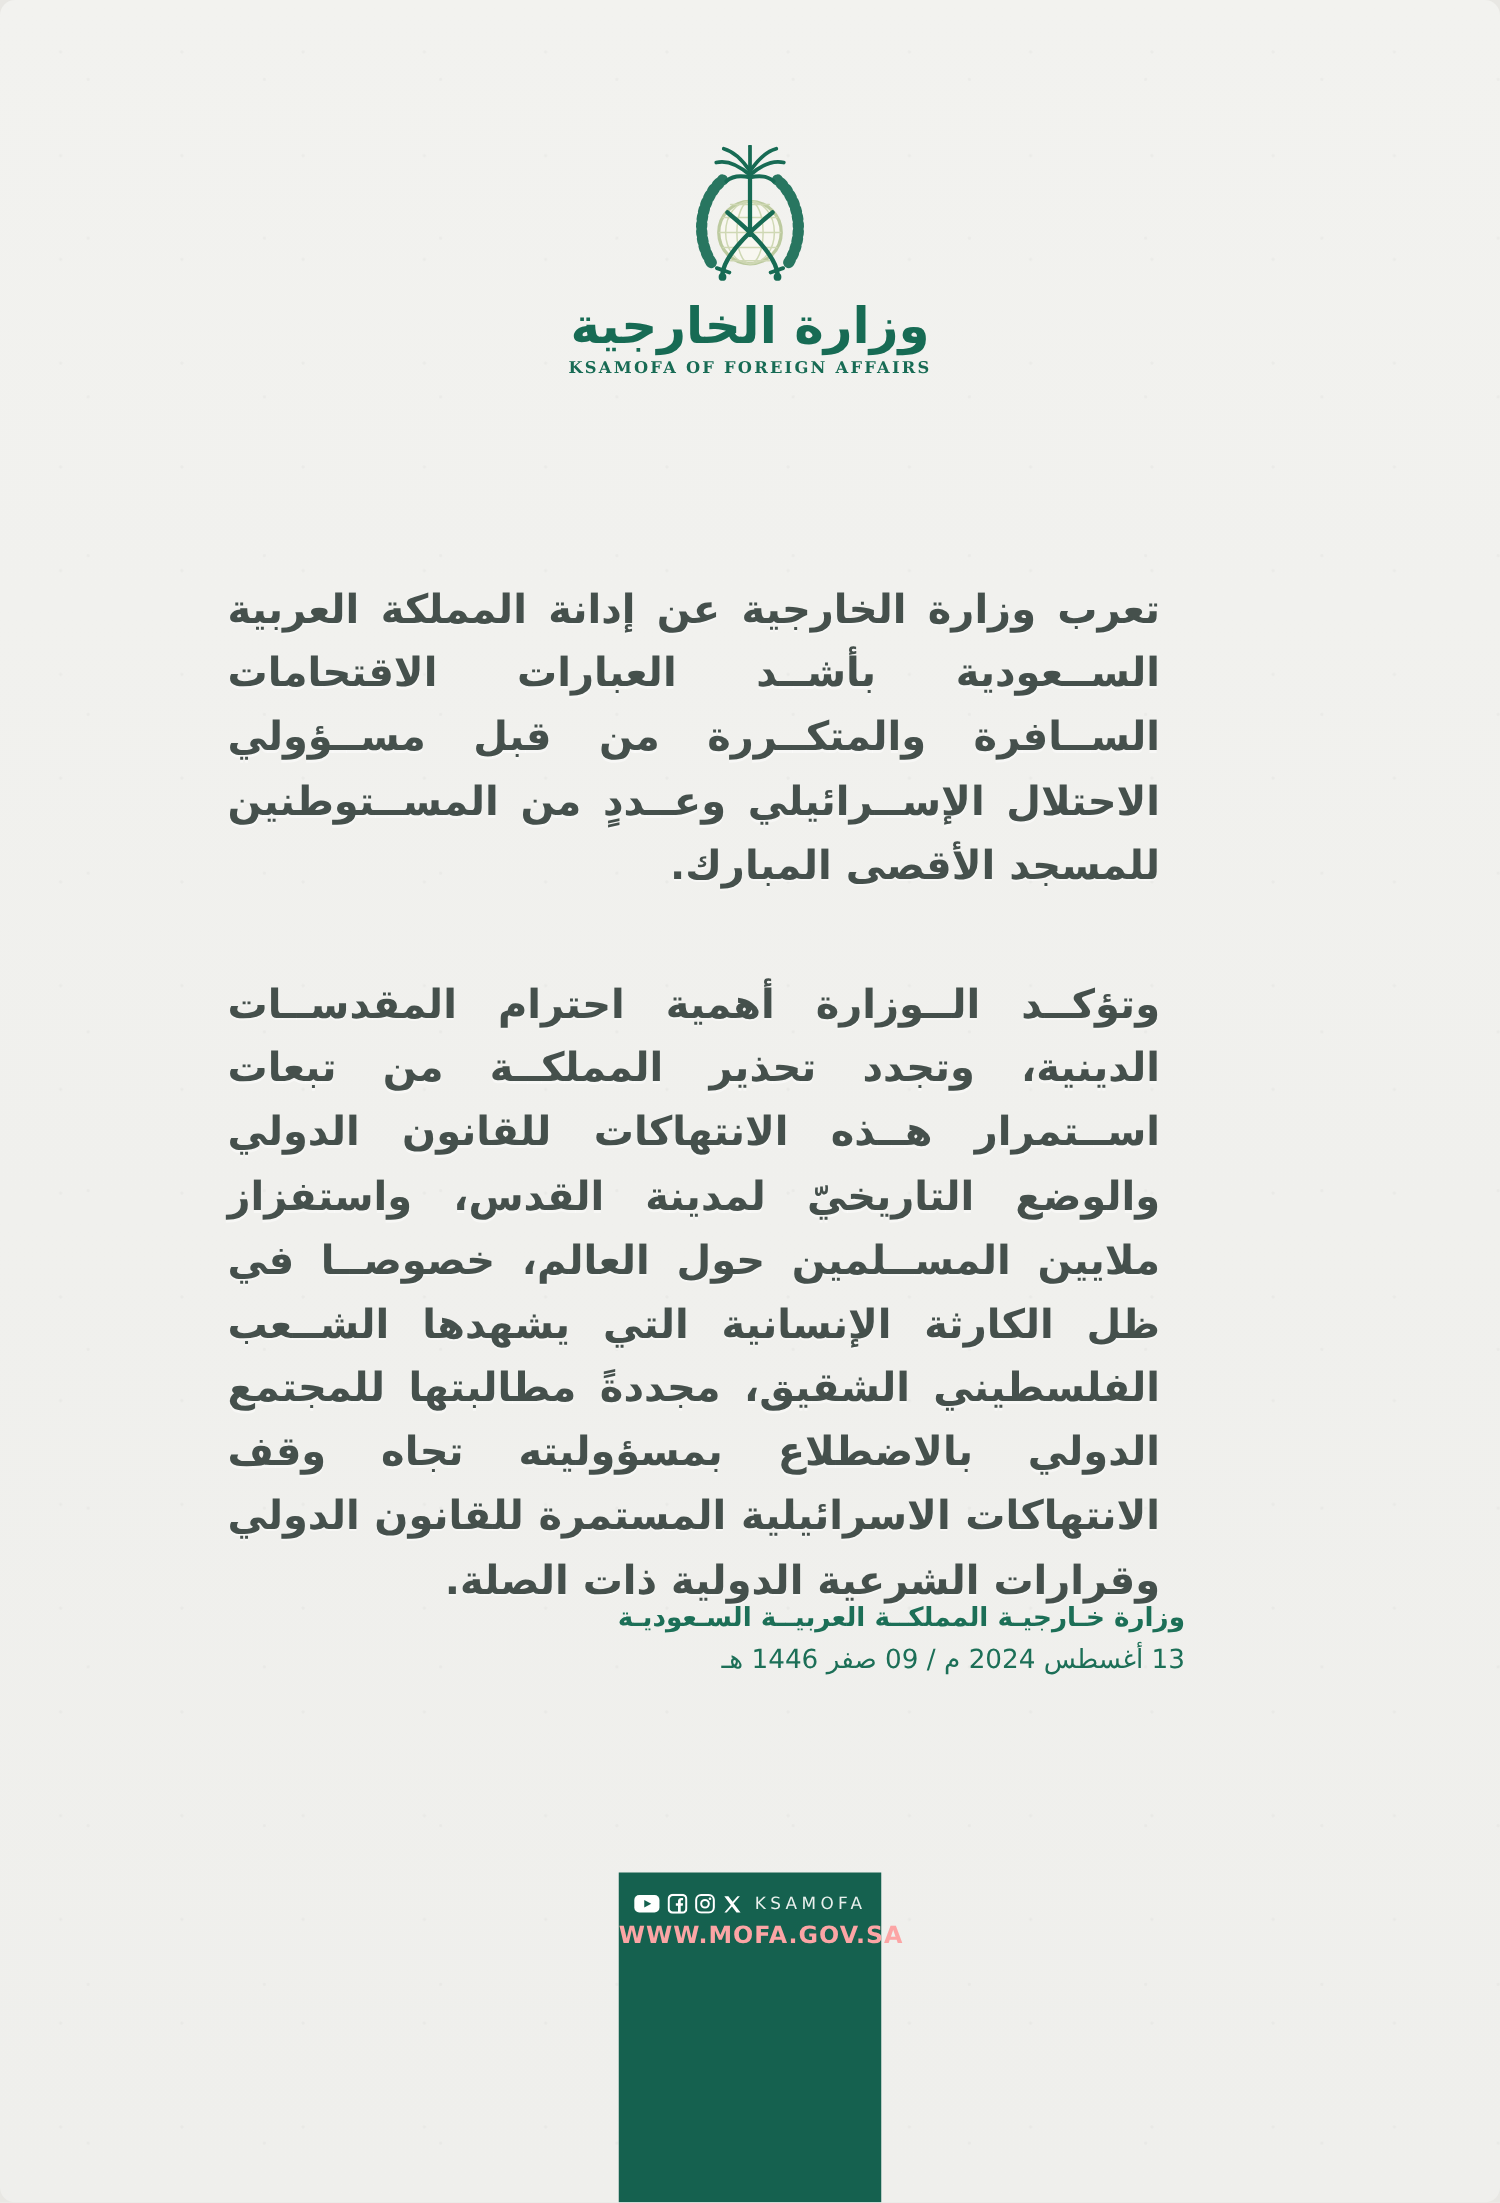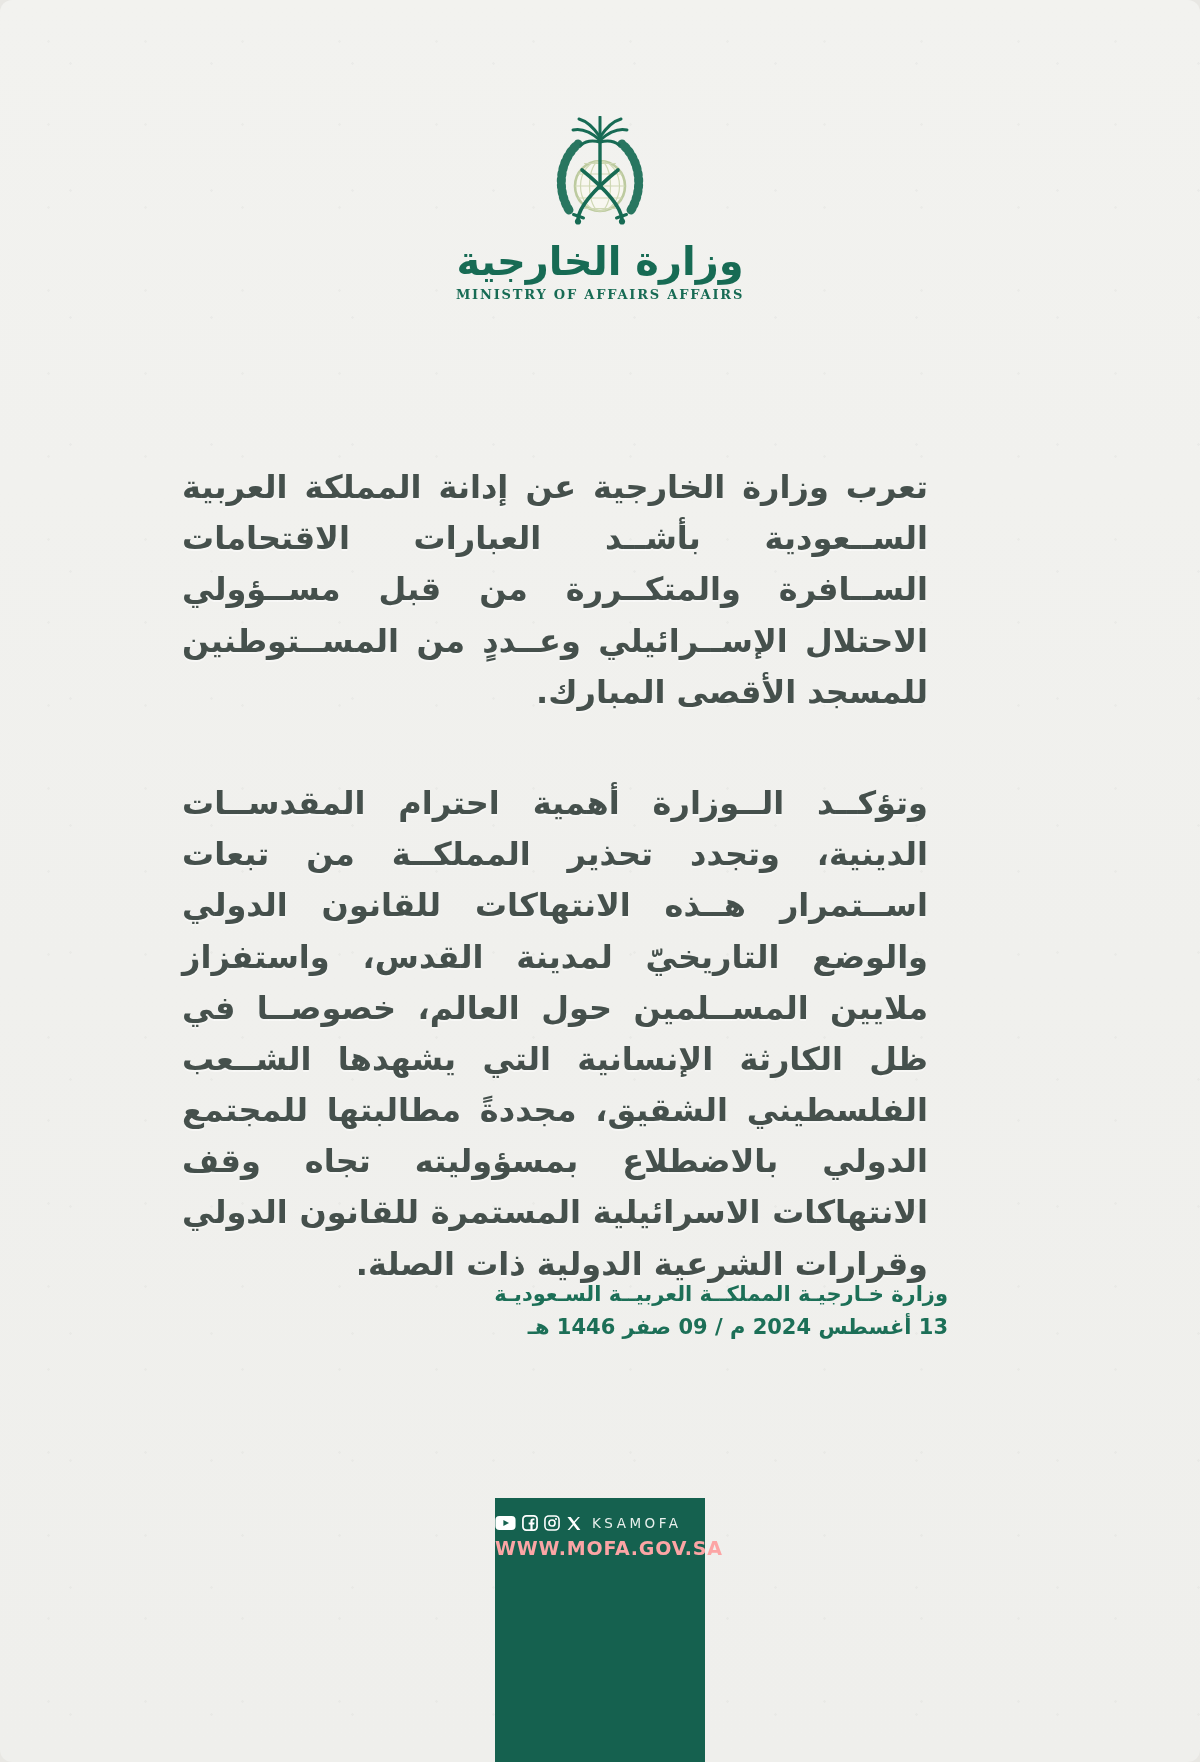--- a/index.html
+++ b/index.html
@@ -43,31 +43,31 @@
     text-align:justify;
     text-align-last:right;
     text-shadow:0 2px 0 rgba(255,255,255,.45);
   }
   
   .sig-block{
     position:absolute;top:1282px;left:150px;right:252px;
     direction:rtl;text-align:right;color:#1c6f57;
   }
   .signature{font-size:21px;font-weight:bold;letter-spacing:.5px;}
-  .date{margin-top:9px;font-size:21px;font-weight:bold;}
+  .date{margin-top:9px;font-size:21px;font-weight:normal;}
   
   .banner{
     position:absolute;left:495px;top:1498px;width:210px;bottom:0;
     background:#15614f;
     color:#ffffff;
     text-align:center;
   }
   .social-row{
     margin-top:14px;
-    display:flex;align-items:center;gap:6px;
+    display:flex;align-items:center;justify-content:center;gap:6px;
     height:22px;
   }
   .social-row .icon{display:inline-flex;align-items:center;}
   .handle{
     margin-left:4px;
     font-size:13.5px;font-weight:400;color:#e9f0ed;
     letter-spacing:3.5px;
   }
   .website{
     margin-top:3px;
@@ -102,21 +102,21 @@
         <path d="M62 26 Q74 23 81 29" stroke-width="3"></path>
 
         <path d="M40 103 Q42 85 80 54" stroke-width="3.6"></path>
         <path d="M84 103 Q82 85 44 54" stroke-width="3.6"></path>
         <path d="M35.5 98.5 l10 3.5 M78.5 102 l10 -3.5" stroke-width="3"></path>
         <circle cx="40" cy="105.5" r="3.1" fill="#176b54" stroke="none"></circle>
         <circle cx="84" cy="105.5" r="3.1" fill="#176b54" stroke="none"></circle>
       </g>
     </svg>
     <div class="calligraphy" dir="rtl">وزارة الخارجية</div>
-    <div class="en-name">MINISTRY OF AFFAIRS AFFAIRS</div>
+    <div class="en-name">KSAMOFA OF FOREIGN AFFAIRS</div>
   </header>
 
   <main class="statement">
     <p>تعرب وزارة الخارجية عن إدانة المملكة العربية الســعودية بأشــد العبارات الاقتحامات الســافرة والمتكــررة من قبل مســؤولي الاحتلال الإســرائيلي وعــددٍ من المســتوطنين للمسجد الأقصى المبارك.</p>
     <p>وتؤكــد الــوزارة أهمية احترام المقدســات الدينية، وتجدد تحذير المملكــة من تبعات اســتمرار هــذه الانتهاكات للقانون الدولي والوضع التاريخيّ لمدينة القدس، واستفزاز ملايين المســلمين حول العالم، خصوصــا في ظل الكارثة الإنسانية التي يشهدها الشــعب الفلسطيني الشقيق، مجددةً مطالبتها للمجتمع الدولي بالاضطلاع بمسؤوليته تجاه وقف الانتهاكات الاسرائيلية المستمرة للقانون الدولي وقرارات الشرعية الدولية ذات الصلة.</p>
   </main>
 
   <footer class="sig-block">
     <div class="signature">وزارة خـارجيـة المملكــة العربيــة السـعوديـة</div>
     <div class="date">13 أغسطس 2024 م / 09 صفر 1446 هـ</div>

